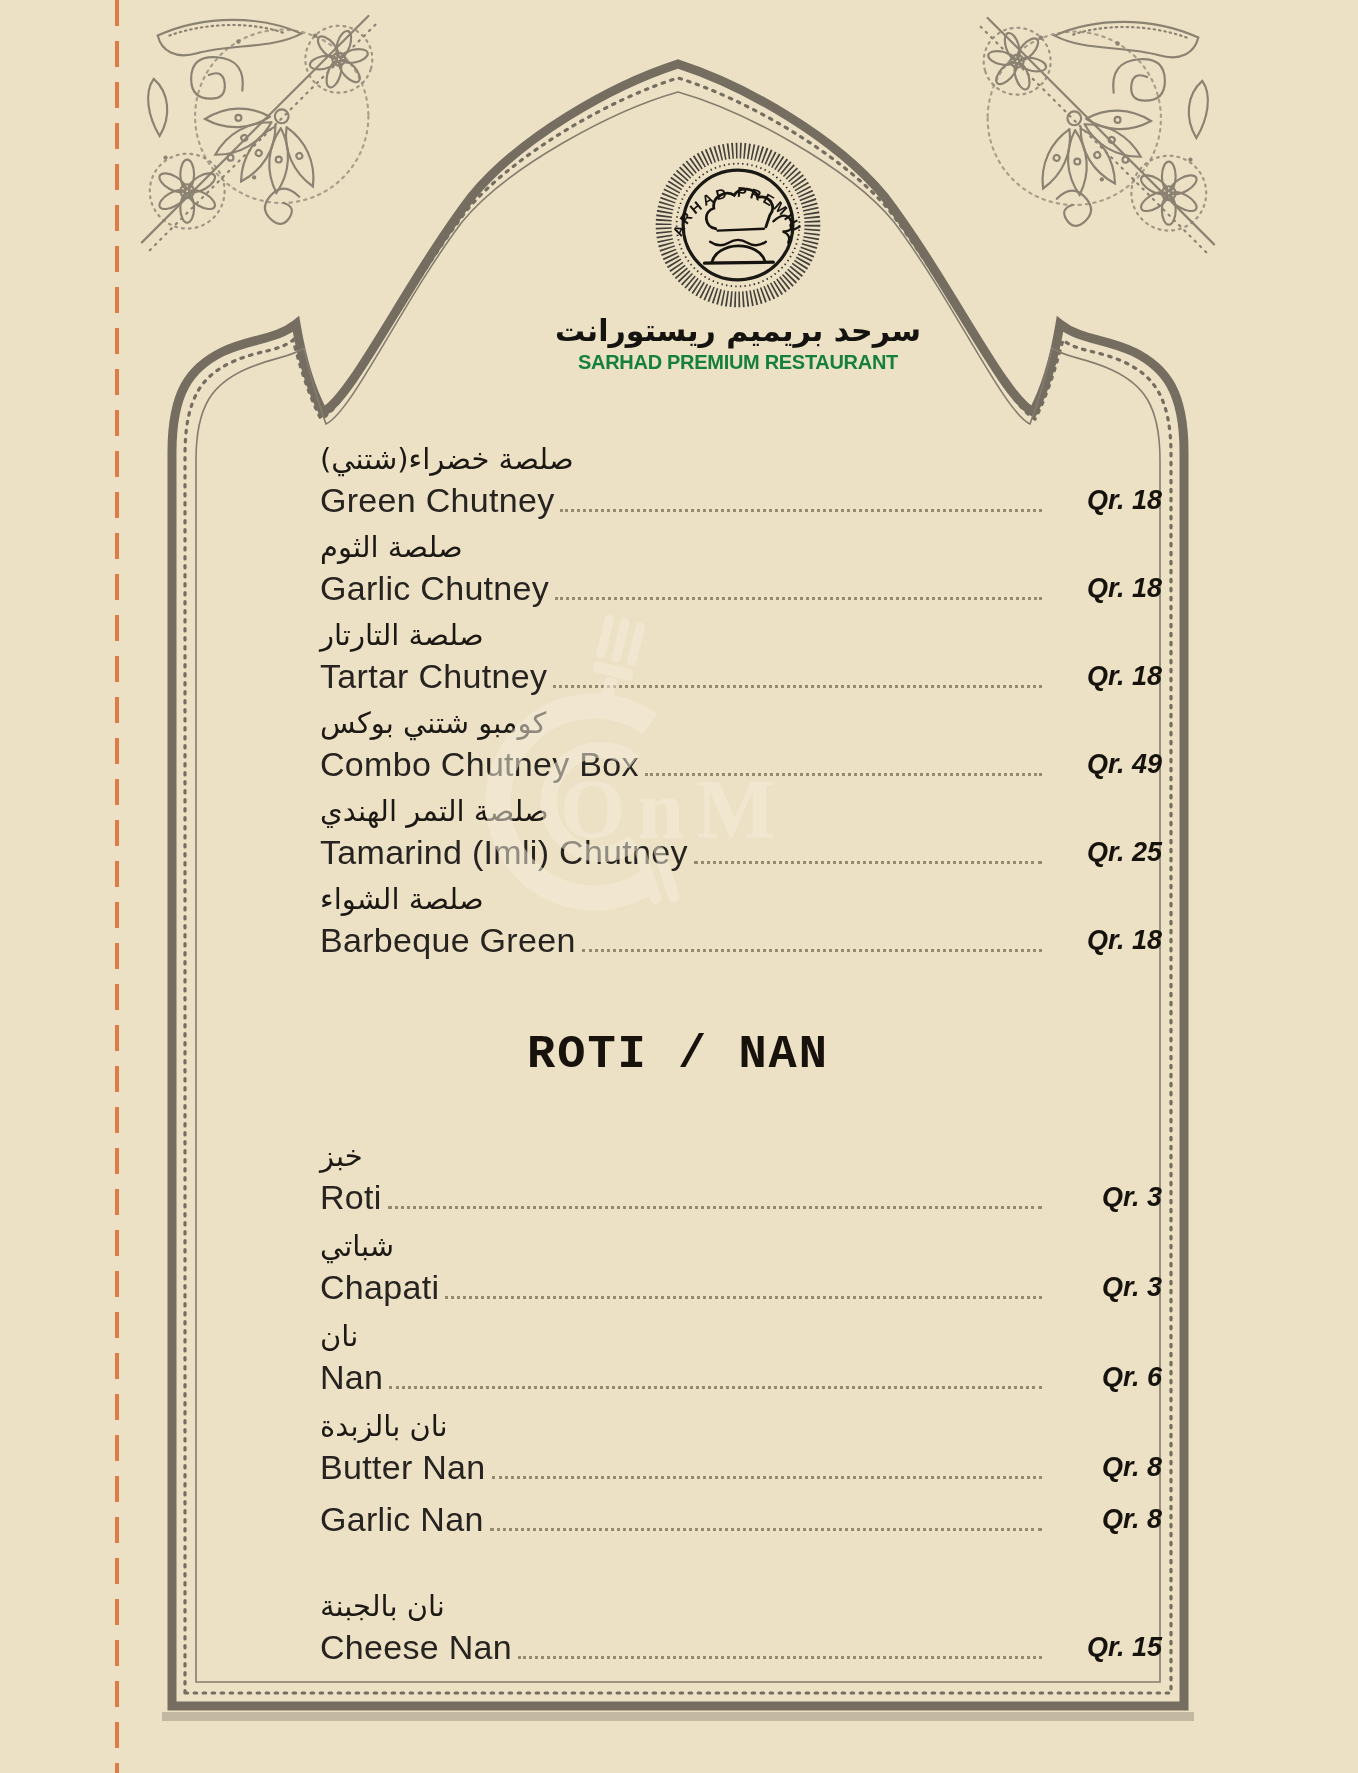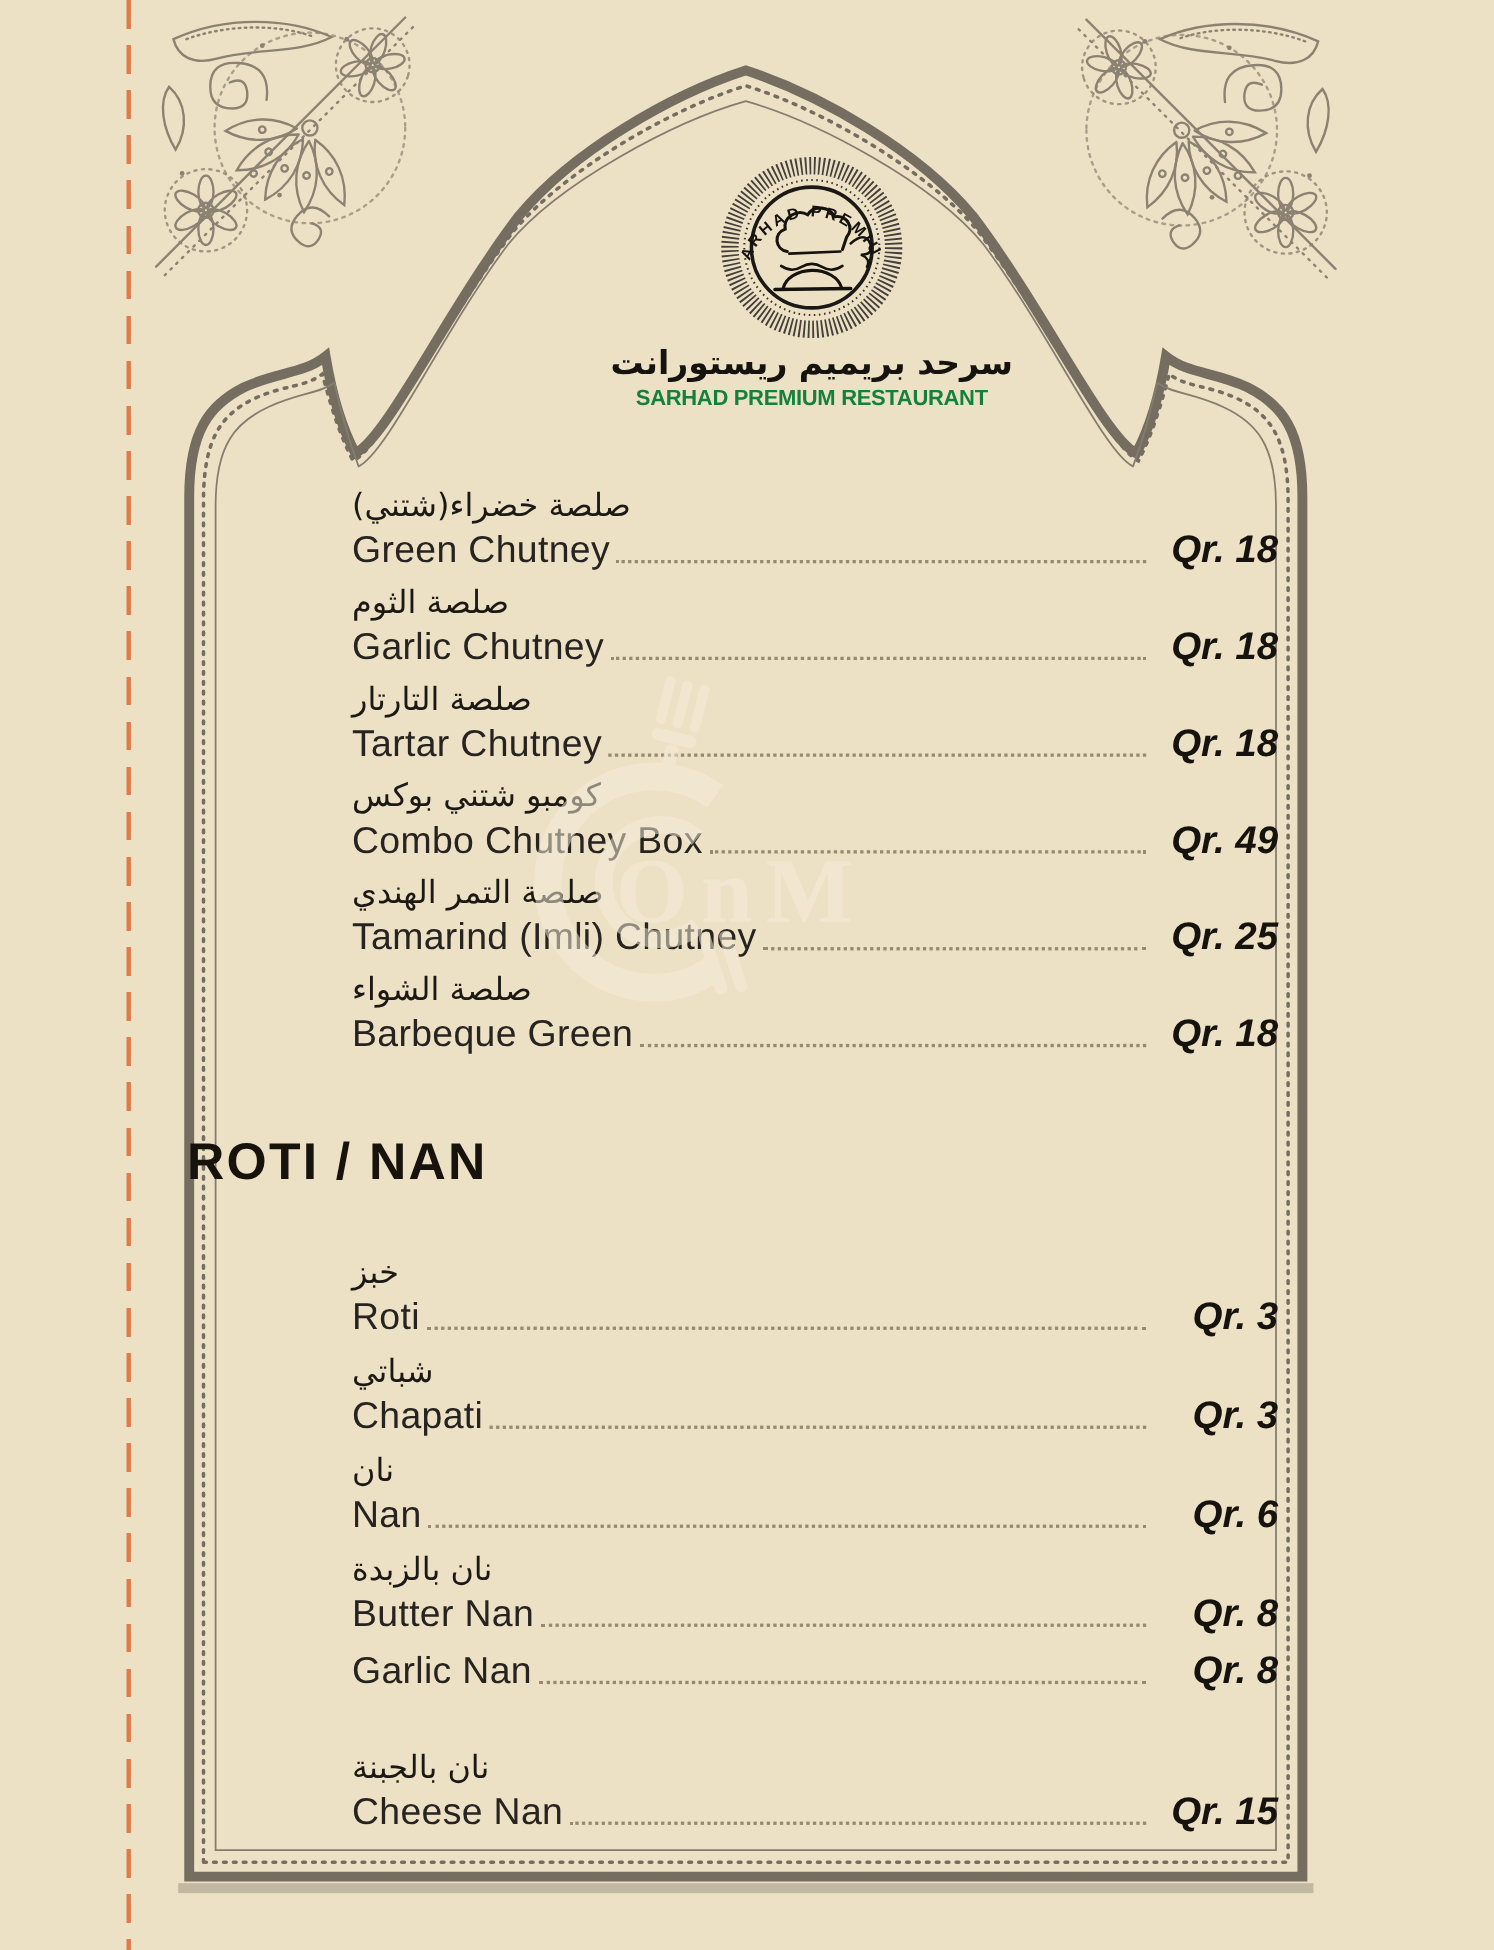--- a/index.html
+++ b/index.html
@@ -30,24 +30,24 @@
   .sec1{top:440px;}
   .sec2{top:1137px;}
   .item{height:82px;margin-bottom:6px;}
   .sec2 .item{margin-bottom:8px;}
   .ar{font-family:"DejaVu Sans",sans-serif;font-size:29px;line-height:38px;
       color:#1c1915;direction:rtl;text-align:left;}
   .row{display:flex;align-items:flex-end;}
   .en{font-size:34px;line-height:44px;color:#262320;letter-spacing:.3px;white-space:nowrap;}
   .dots{flex:1;margin:0 8px 10px 6px;border-bottom:3px dotted #97896f;}
   .price{min-width:112px;text-align:right;font-weight:bold;font-style:italic;
-         font-size:35px;line-height:44px;color:#16130f;white-space:nowrap;}
+         font-size:27px;line-height:44px;color:#16130f;white-space:nowrap;}
 
   .section-heading{position:absolute;left:170px;top:1028px;width:1016px;margin:0;
-                   font-family:Liberation Sans, sans-serif;
+                   text-align:center;font-family:Liberation Mono, monospace;
                    font-weight:bold;font-size:47px;letter-spacing:2px;color:#17120c;}
 
   .watermark{position:absolute;left:438px;top:612px;opacity:.52;pointer-events:none;}
 </style>
 </head>
 <body>
 
 <div class="tear"></div>
 
 <svg class="corner corner-l" viewBox="0 0 260 260" width="256" height="256">

